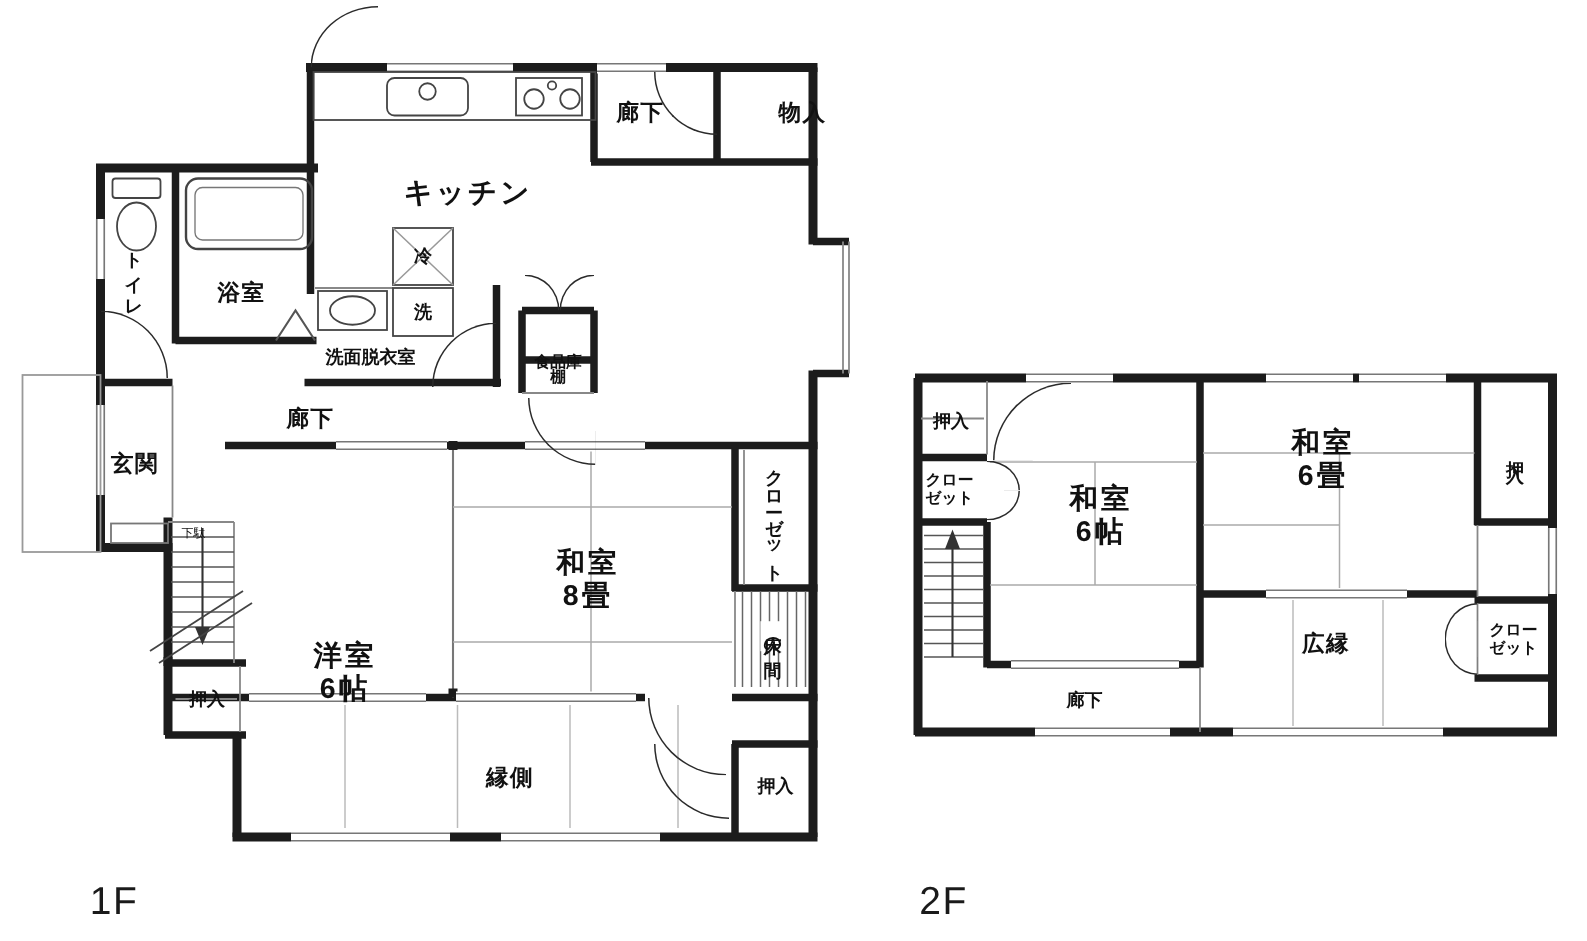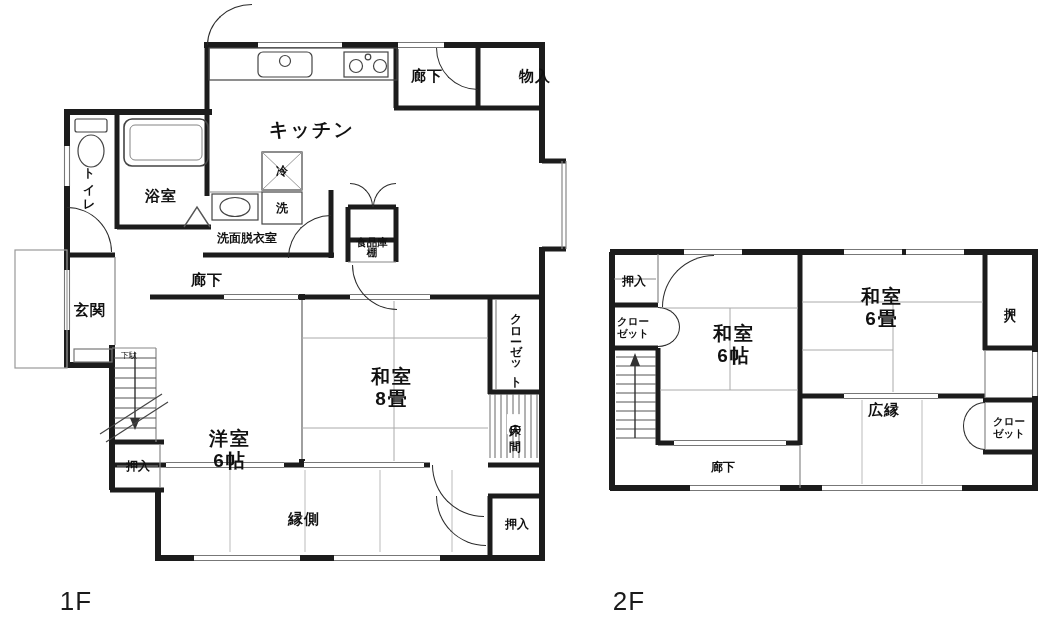--- a/index.html
+++ b/index.html
@@ -316,31 +316,31 @@
   <div class="lbl med" style="left:90px;top:310px;text-align:center;">玄関</div>
   <div class="lbl micro" style="left:93px;top:356px;">下駄</div>
   <div class="lbl med" style="left:207px;top:280px;">廊下</div>
   <div class="lbl big" style="left:230px;top:411px;margin-top:39px;">洋室
 6帖</div>
   <div class="lbl big" style="left:392px;top:388px;">和室
 8畳</div>
   <div class="lbl sm v" style="left:516px;top:344px;">クローゼット</div>
   <div class="lbl sm v chip" style="left:515px;top:424px;">床の間</div>
   <div class="lbl sm" style="left:138px;top:466px;">押入</div>
-  <div class="lbl med" style="left:304px;top:519px;">縁側</div>
+  <div class="lbl med" style="left:340px;top:519px;">縁側</div>
   <div class="lbl sm" style="left:517px;top:524px;">押入</div>
   <div class="fl" style="left:76px;top:601px;">1F</div>
 
   <div class="lbl sm" style="left:634px;top:281px;">押入</div>
   <div class="lbl tiny" style="left:633px;top:327px;">クロー
 ゼット</div>
   <div class="lbl big" style="left:734px;top:345px;">和室
 6帖</div>
   <div class="lbl big" style="left:882px;top:308px;">和室
 6畳</div>
   <div class="lbl sm v" style="left:1010px;top:300px;">押入</div>
   <div class="lbl tiny" style="left:1009px;top:427px;">クロー
 ゼット</div>
-  <div class="lbl med" style="left:884px;top:412px;font-family:Liberation Mono, monospace;">広縁</div>
+  <div class="lbl med" style="left:884px;top:430px;">広縁</div>
   <div class="lbl sm" style="left:723px;top:467px;">廊下</div>
   <div class="fl" style="left:629px;top:601px;">2F</div>
 
 </div>
 
 </body></html>

